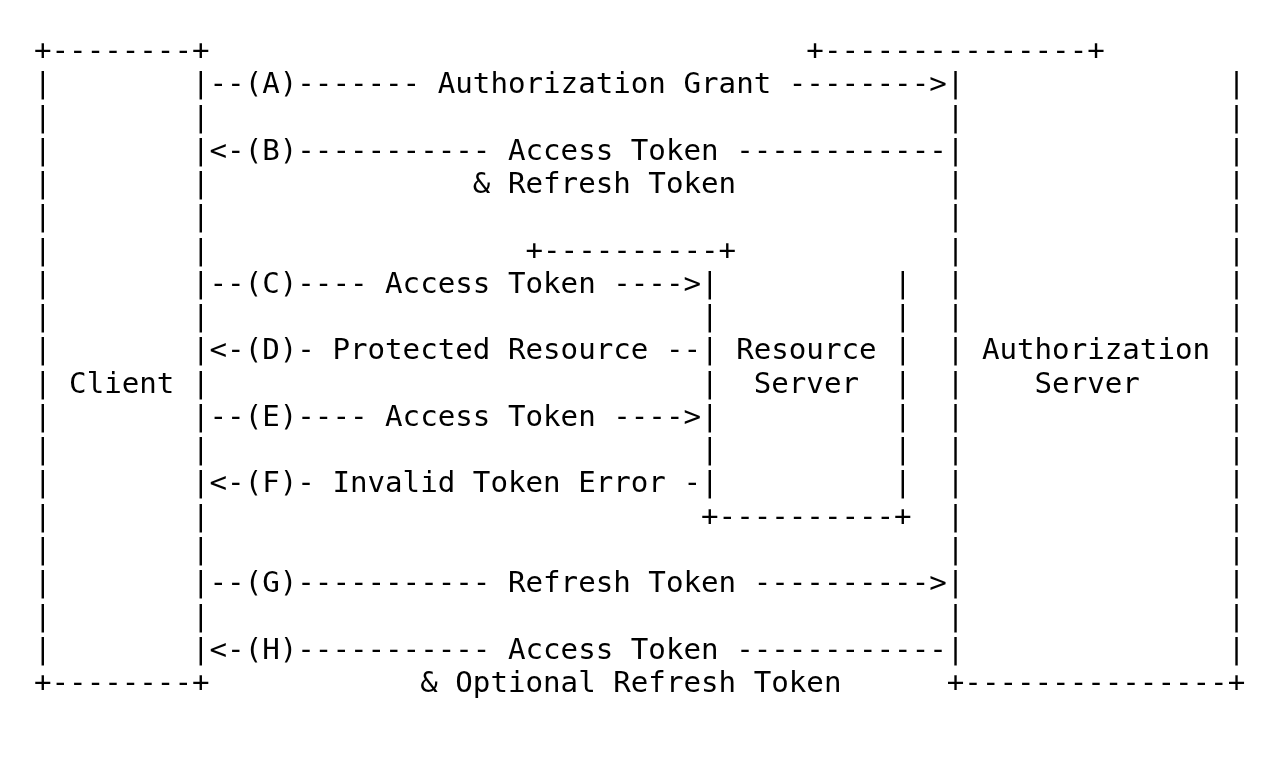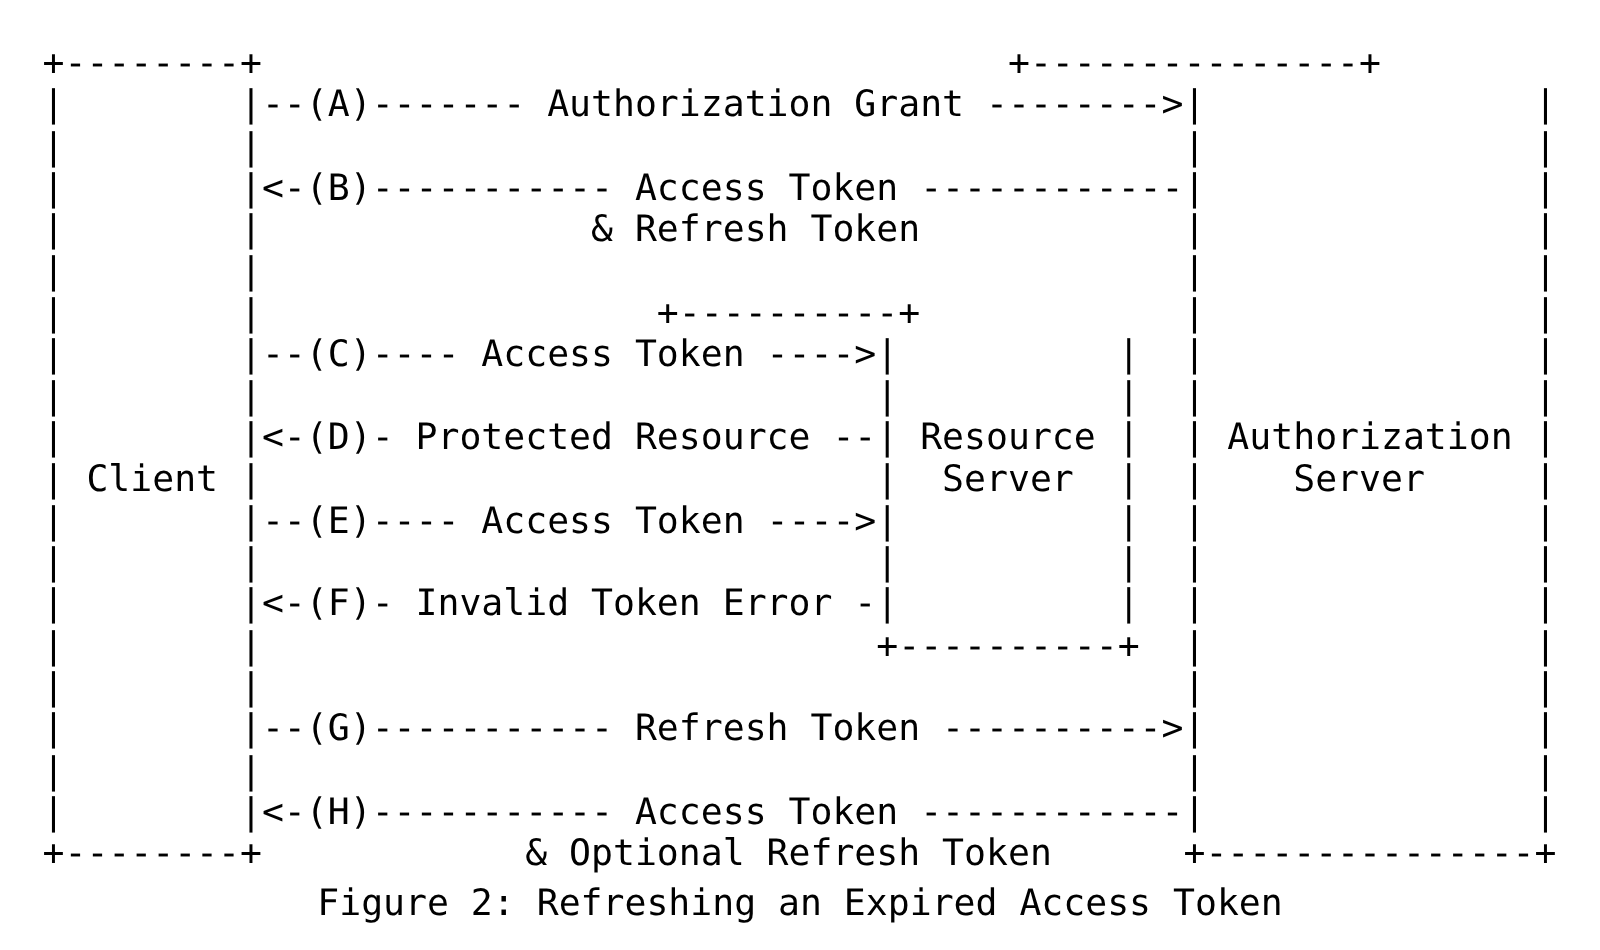--- a/index.html
+++ b/index.html
@@ -70,15 +70,14 @@
 |        |--(E)---- Access Token ----&gt;|          |  |               |
 |        |                            |          |  |               |
 |        |&lt;-(F)- Invalid Token Error -|          |  |               |
 |        |                            +----------+  |               |
 |        |                                          |               |
 |        |--(G)----------- Refresh Token ----------&gt;|               |
 |        |                                          |               |
 |        |&lt;-(H)----------- Access Token ------------|               |
 +--------+            &amp; Optional Refresh Token      +---------------+</pre>
 
-  <div class="figure-caption" style="font-size: 29.175px;">Figure 2: Refreshing an Expired Access Token</div>
 
 </div>
 
 </body></html>

